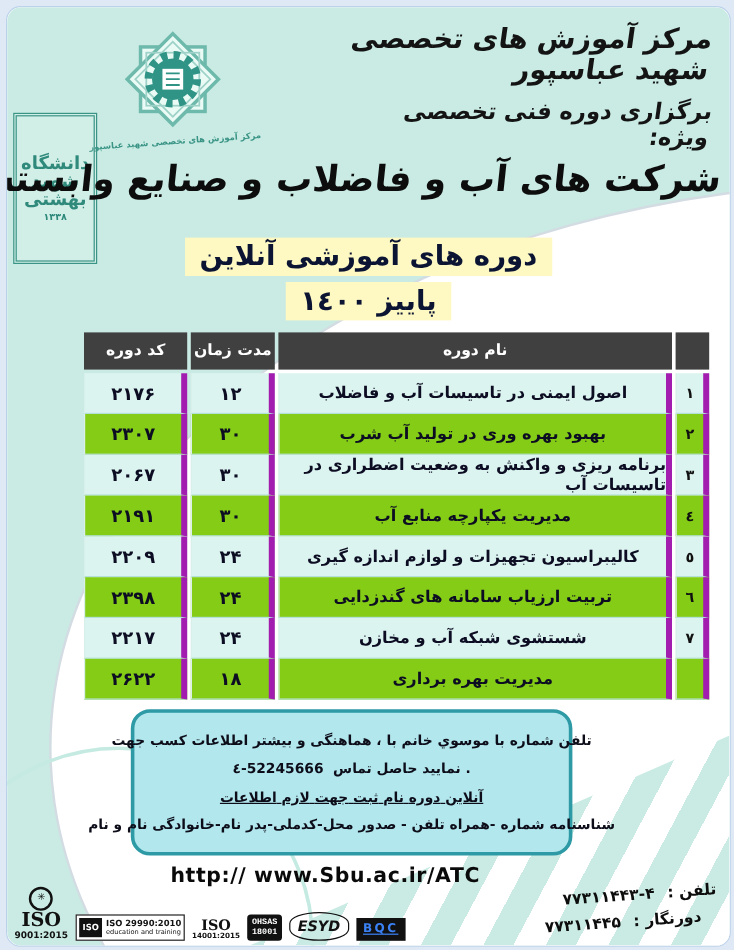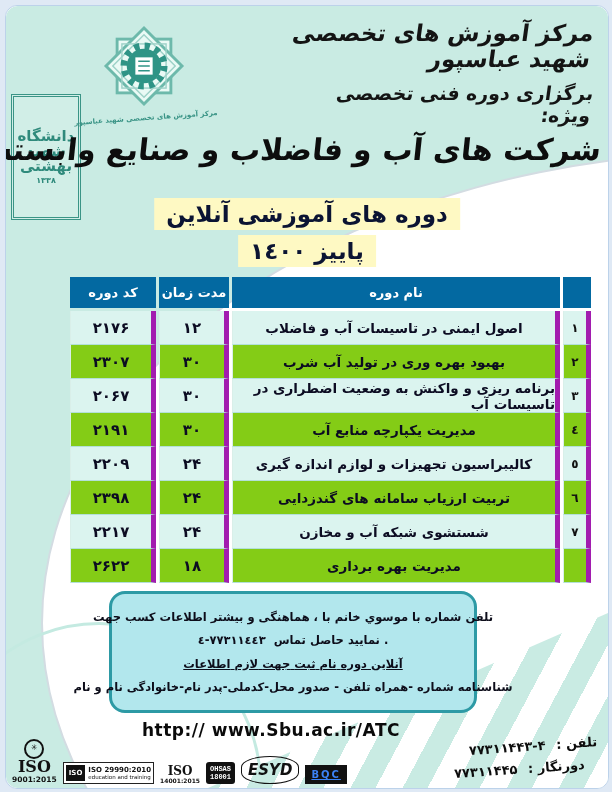--- a/index.html
+++ b/index.html
@@ -46,21 +46,21 @@
   .stamp{left:5px;top:88px;width:60px;height:116px;border:3px double #3a9486;
     background:rgba(255,255,255,0.15);display:flex;flex-direction:column;align-items:center;
     justify-content:center;padding:2px;}
   .stamp .ln{font-size:15px;font-weight:bold;color:#2f8a7c;line-height:1.0;}
   .stamp .yr{font-size:8px;font-weight:bold;color:#2f8a7c;margin-top:2px;letter-spacing:2px;}
 
   
   .ctable{left:64px;top:271px;width:521px;direction:rtl;}
   .trow{display:grid;grid-template-columns:28px 1fr 70px 86px;column-gap:3px;}
   .thead{height:31px;margin-bottom:3px;}
-  .thead .cell{background:#0369a1;color:#ffffff;font-size:13px;font-weight:bold;
+  .thead .cell{background:#404040;color:#ffffff;font-size:13px;font-weight:bold;
     display:flex;align-items:center;justify-content:center;}
   .tbody .trow{height:34px;}
   .tbody .cell{display:flex;align-items:center;justify-content:center;
     border-bottom:1px solid #b3e0d8;border-left:1px solid #d9efe9;border-right:5px solid #a21caf;}
   .tbody .trow.odd .cell{background:#dbf4ef;}
   .tbody .trow.even .cell{background:#84cc16;}
   .cell.name{font-size:13.5px;font-weight:bold;color:#0c0c22;}
   .cell.num{font-size:15px;font-weight:bold;color:#0c0c22;}
   .cell.rowno{font-size:12px;font-weight:bold;color:#111111;}
 
@@ -91,21 +91,21 @@
   .b-29990 .blk{background:#111;color:#fff;font-size:7px;font-weight:bold;padding:4px 3px;}
   .b-29990 .txt{display:flex;flex-direction:column;}
   .b-29990 .t{font-size:7px;font-weight:bold;}
   .b-29990 .b{font-size:5.5px;}
   .b-14001 .t{font-size:12px;font-weight:bold;font-family:"DejaVu Serif",serif;line-height:1;}
   .b-14001 .b{font-size:6px;font-weight:bold;}
   .b-ohsas{background:#111;color:#fff;border-radius:3px;padding:3px 4px;font-family:Liberation Mono, monospace;}
   .b-ohsas .t{font-size:7px;font-weight:bold;}
   .b-ohsas .b{font-size:7px;font-weight:bold;text-align:left;}
   .b-esyd{border:1.5px solid #111;border-radius:50% / 40%;padding:4px 6px;}
-  .b-esyd .t{font-size:15px;font-weight:bold;font-style:italic;}
+  .b-esyd .t{font-size:12px;font-weight:bold;font-style:italic;}
   .b-bqc{background:#111;color:#3b82f6;padding:4px 6px;text-decoration:underline;}
   .b-bqc .t{font-size:10px;font-weight:bold;letter-spacing:2px;}
 </style>
 </head>
 <body>
 
 <div class="sheet">
   <div class="mint-bg"></div>
   <div class="white-swoosh"></div>
   <div class="bl-arc"></div>
@@ -196,21 +196,21 @@
         <div class="cell name">مدیریت بهره برداری</div>
         <div class="cell num">۱۸</div>
         <div class="cell num">۲۶۲۲</div>
       </div>
     </div>
   </div>
 
   <div class="z cbox">
     <div class="line" dir="ltr">جهت ‎کسب ‎اطلاعات ‎بیشتر ‎و ‎هماهنگی ‎، ‎با ‎خانم ‎موسوي ‎با ‎شماره ‎تلفن</div>
     <div class="line" dir="ltr">
-      <span class="phone-ltr">٤-٧٧٣١١٤٤٣</span>
+      <span class="phone-ltr">٤-52245666</span>
       <span dir="ltr">تماس ‎حاصل ‎نمایید ‎.</span>
     </div>
     <div class="line u" dir="ltr">اطلاعات ‎لازم ‎جهت ‎ثبت ‎نام ‎دوره ‎آنلاین</div>
     <div class="line" dir="ltr">نام ‎و ‎نام ‎خانوادگی-‎نام ‎پدر-‎کدملی-‎محل ‎صدور ‎-‎ ‎تلفن ‎همراه-‎ ‎شماره ‎شناسنامه</div>
   </div>
 
   <div class="z website">http:// www.Sbu.ac.ir/ATC</div>
 
   <div class="z contacts">
     <div class="cl">

